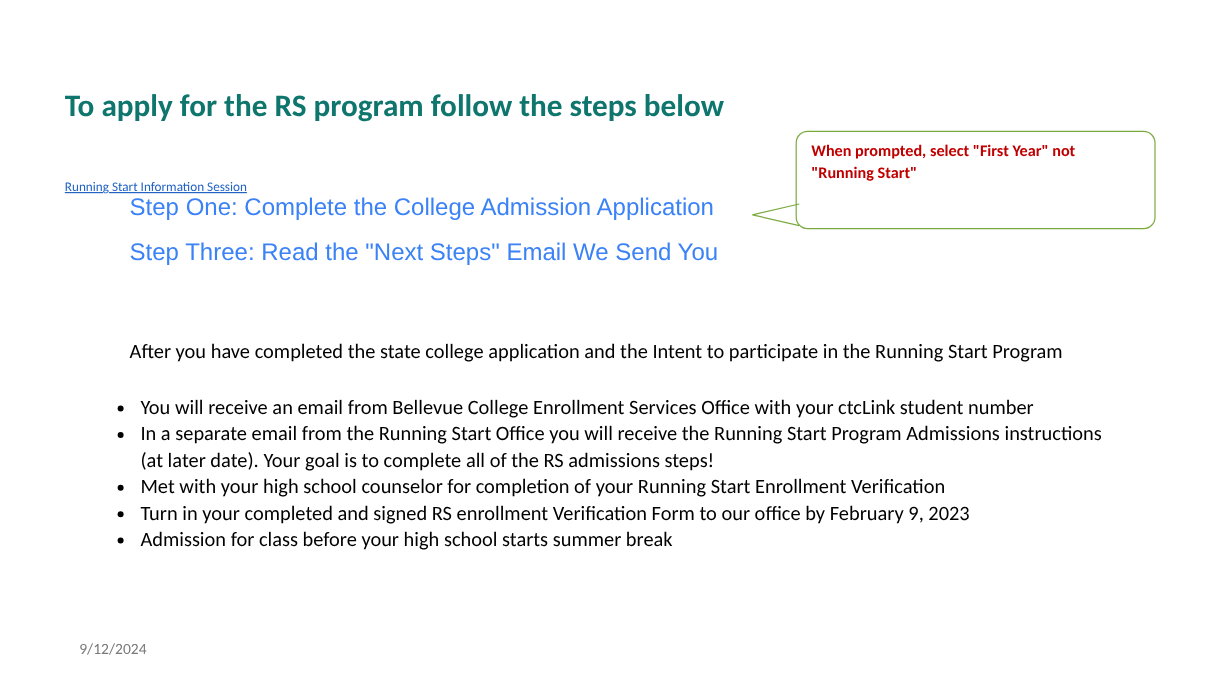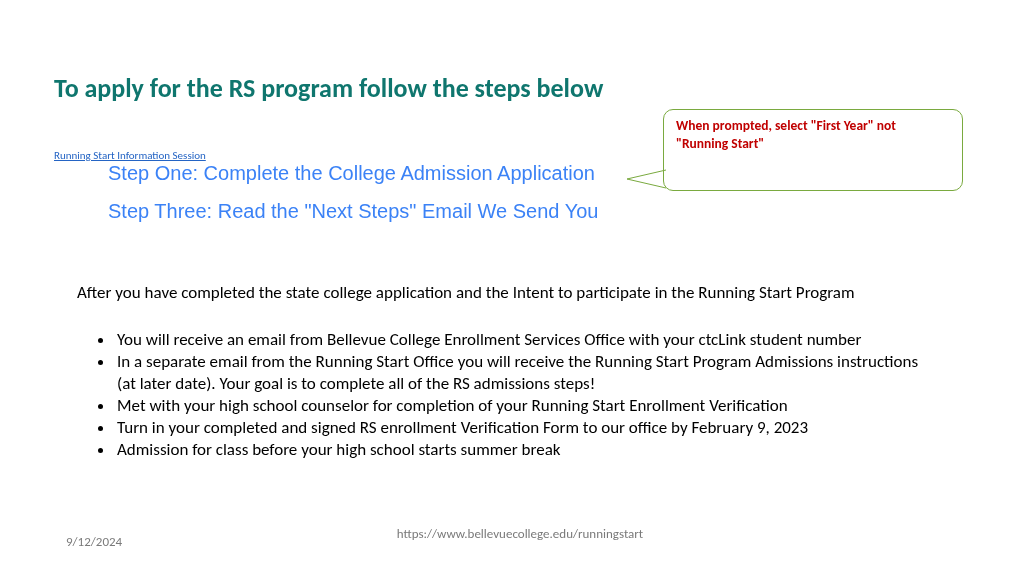--- a/index.html
+++ b/index.html
@@ -36,21 +36,21 @@
     }
     .step {
       font-size: 20px;
       color: #3b82f6;
       font-family: Arial, sans-serif;
       margin-bottom: 12px;
       line-height: 1.3;
     }
     .intro {
       position: absolute;
-      left: 77px;
+      left: 108px;
       top: 282px;
       width: 820px;
       font-size: 17px;
       color: #000;
       line-height: 1.3;
     }
     .bullets {
       position: absolute;
       left: 115px;
       top: 329px;
@@ -134,14 +134,13 @@
 
 <div class="callout-tail">
   <svg width="44" height="22" viewBox="0 0 44 22">
     <polyline points="41,2 2,11 41,20" fill="none" stroke="#7aaa3f" stroke-width="1"></polyline>
   </svg>
 </div>
 
 <div class="date">9/12/2024</div>
 
 <div class="footer">
-  <div>https://www.bellevuecollege.edu/runningstart</div>
 </div>
 
 </body></html>

